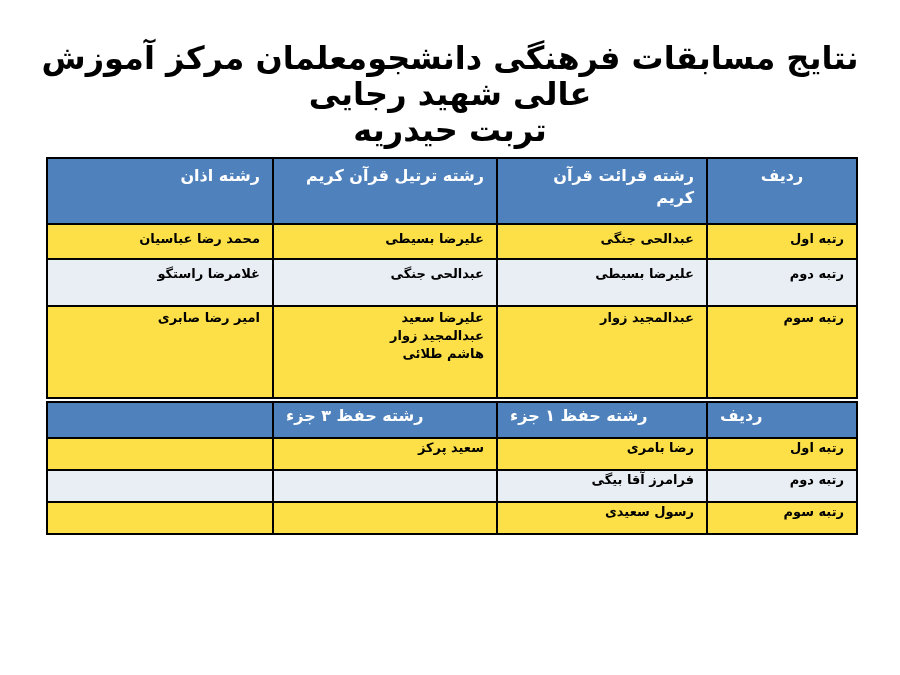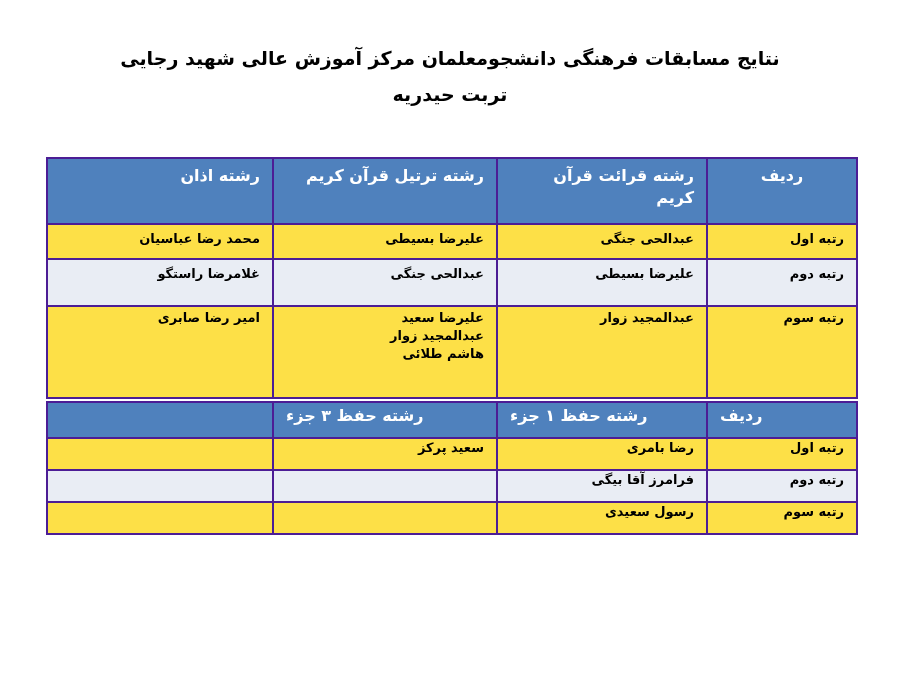--- a/index.html
+++ b/index.html
@@ -16,38 +16,38 @@
       color: #000;
     }
     .title {
       position: absolute;
       left: 40px;
       top: 40px;
       width: 820px;
       text-align: center;
       direction: rtl;
       font-weight: bold;
-      font-size: 19px;
+      font-size: 32px;
       line-height: 36px;
     }
     .title .line {
       display: block;
     }
     table.results {
       position: absolute;
       left: 46px;
       width: 810px;
       border-collapse: collapse;
       table-layout: fixed;
       direction: rtl;
     }
     #table1 { top: 157px; }
     #table2 { top: 401px; }
     table.results td, table.results th {
-      border: 2px solid #4c1d95;
+      border: 2px solid #000000;
       padding: 0 12px;
       vertical-align: top;
       text-align: right;
       font-weight: bold;
       font-size: 13px;
       line-height: 18px;
       overflow: hidden;
     }
     table.results th {
       background: #4f81bd;

